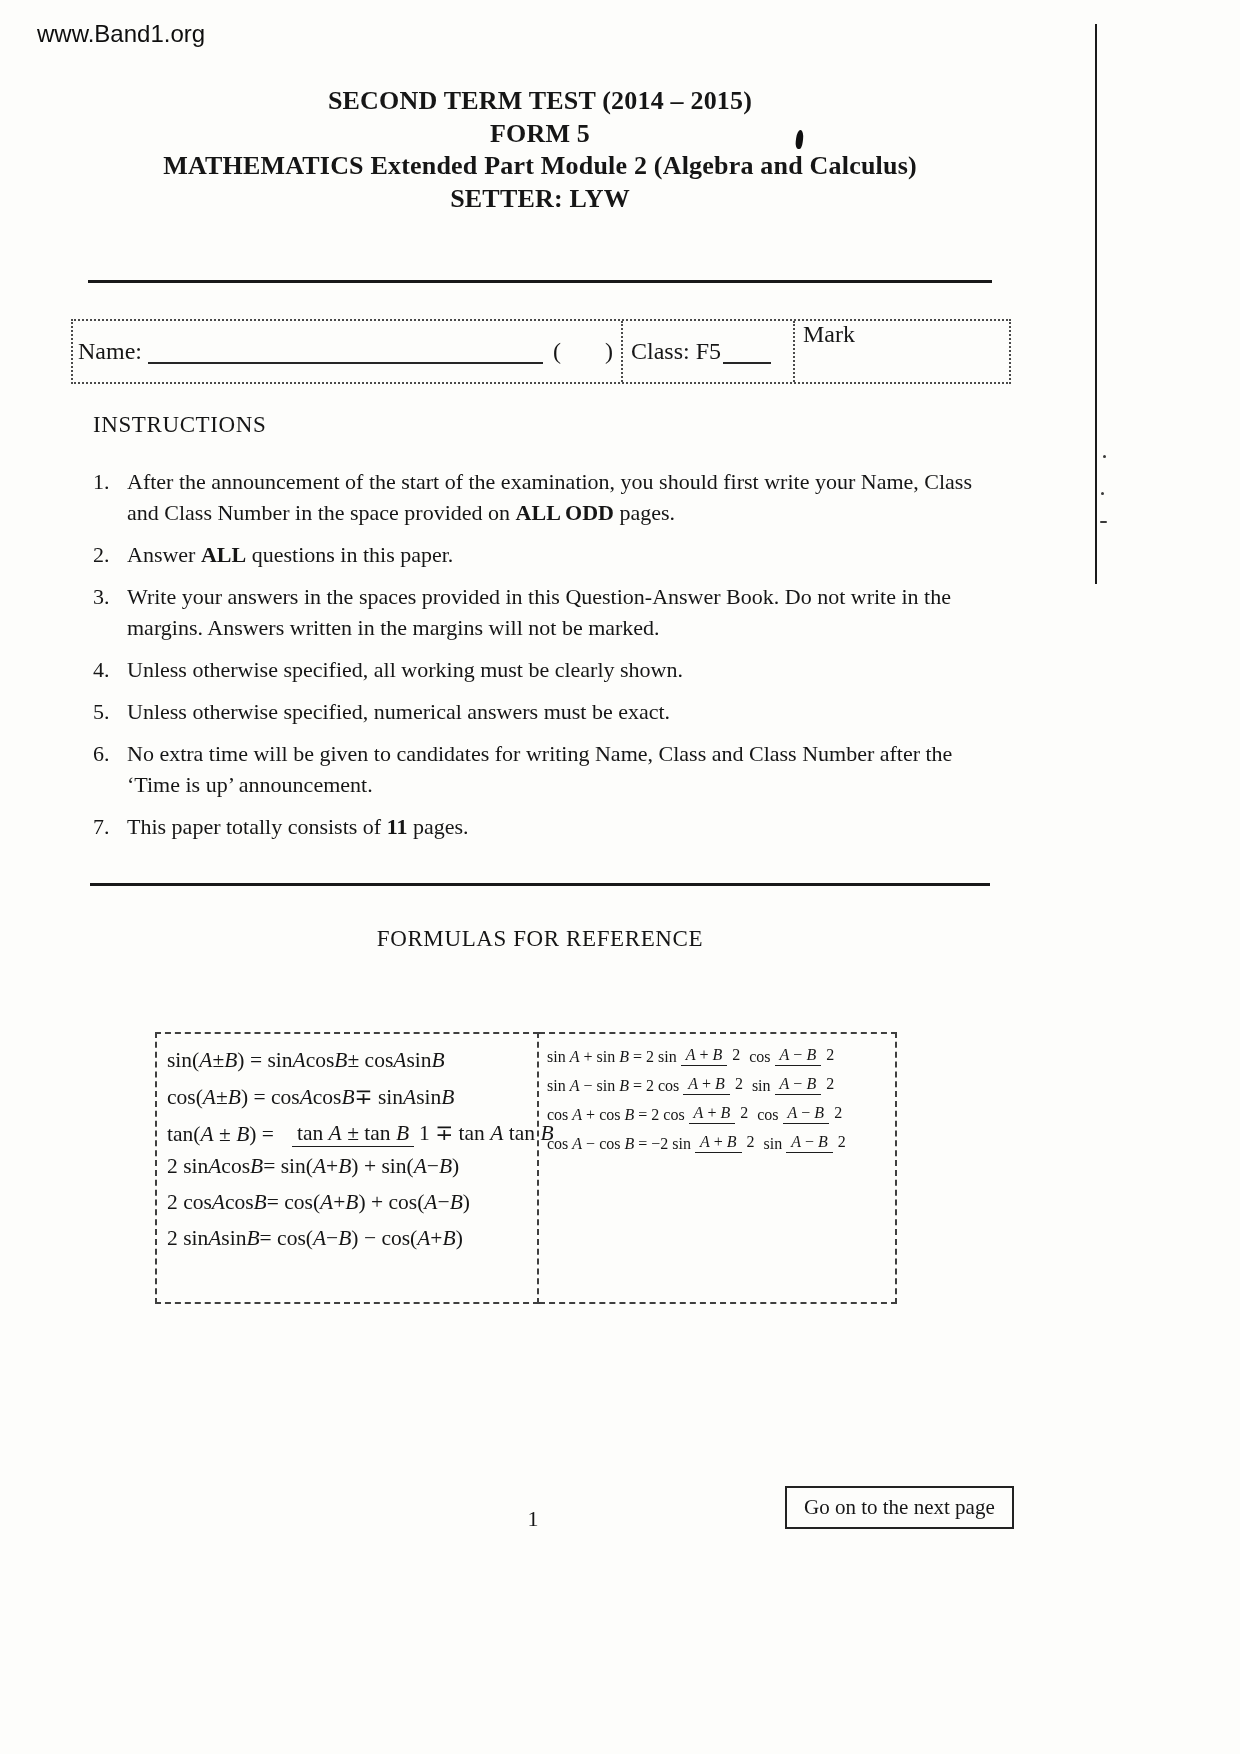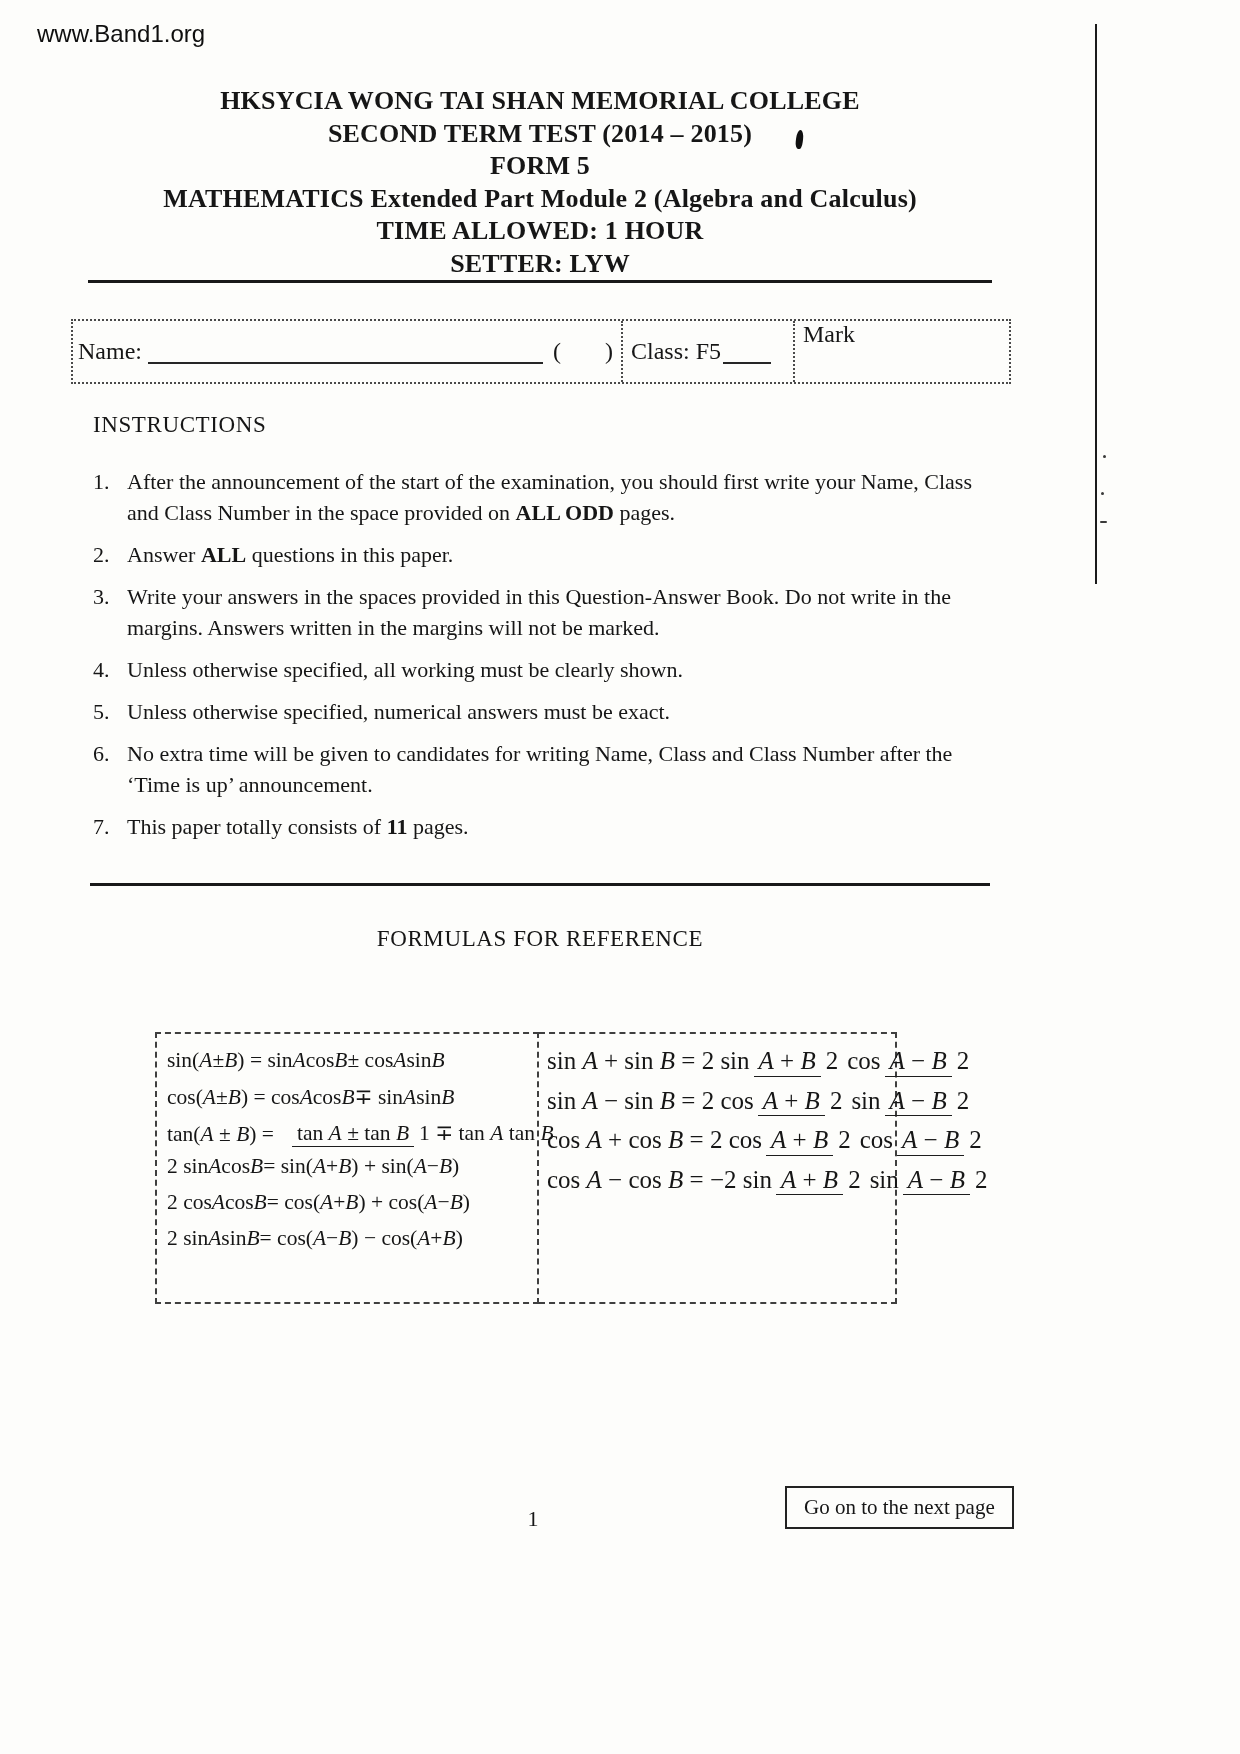--- a/index.html
+++ b/index.html
@@ -87,22 +87,22 @@
   }
 
   .fboxes { position:absolute; top:1032px; left:155px; display:flex; align-items:stretch; }
   .fbox { border:2px dashed #3f3f3f; min-height:272px; }
   .fbox-left { width:384px; padding:14px 8px 8px 10px; }
   .fbox-right { width:358px; border-left:none; padding:12px 6px 8px 8px; }
 
   .fl { display:flex; align-items:center; white-space:nowrap;
         font-size:21.5px; margin:0 0 11px 0; }
   .fl-tan { margin:2px 0 7px 0; }
-  .fr { display:flex; align-items:center; white-space:nowrap;
-        font-size:25px; margin:0 0 9px 0; }
+  .fr { display:flex; align-items:flex-end; white-space:nowrap;
+        font-size:16px; margin:0 0 9px 0; }
 
   .frac {
     display:inline-flex; flex-direction:row; align-items:stretch;
     text-align:center; margin:0 4px; line-height:1.18;
   }
   .fl-tan .frac { margin-left:18px; }
   .fnum { padding:0 5px; border-bottom:1.8px solid #1d1d1d; }
   .fden { padding:0 5px; }
 
   .math i { font-style:italic; }
@@ -122,25 +122,23 @@
 
 <div class="watermark">www.Band1.org</div>
 
 <div class="scan-vline"></div>
 <div class="speck s1"></div>
 <div class="speck s2"></div>
 <div class="speck s3"></div>
 <div class="pen-mark"></div>
 
 <div class="exam-header">
-  <div>HKSYCIA WONG TAI SHAN MEMORIAL COLLEGE</div>
   <div>SECOND TERM TEST (2014 – 2015)</div>
   <div>FORM 5</div>
   <div>MATHEMATICS Extended Part Module 2 (Algebra and Calculus)</div>
-  <div>TIME ALLOWED: 1 HOUR</div>
   <div>SETTER: LYW</div>
 </div>
 
 <div class="rule rule1"></div>
 
 <div class="name-box">
   <div class="name-cell">
     <span>Name:</span>
     <span class="name-line"></span>
     <span>(</span>

